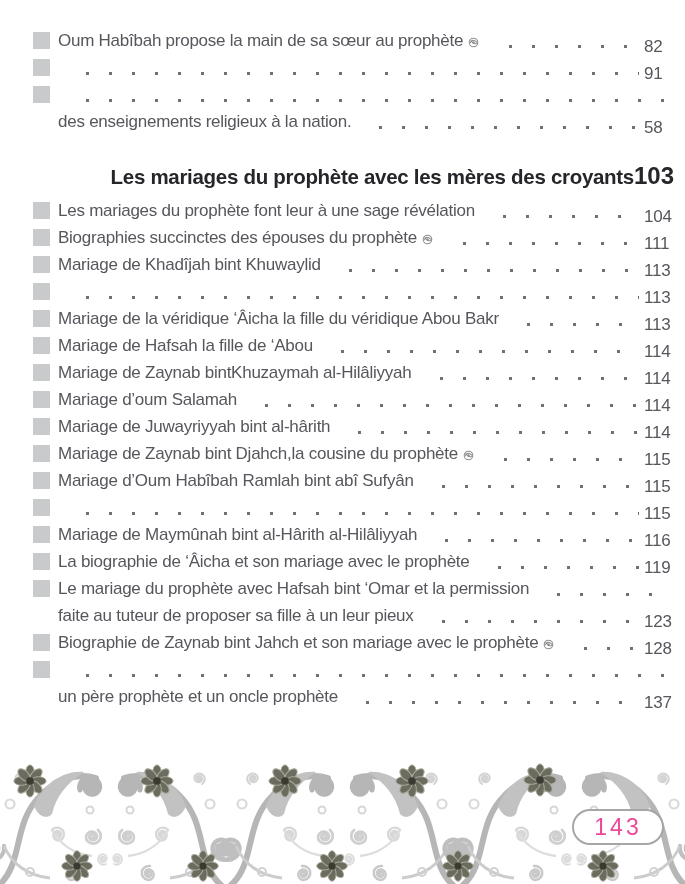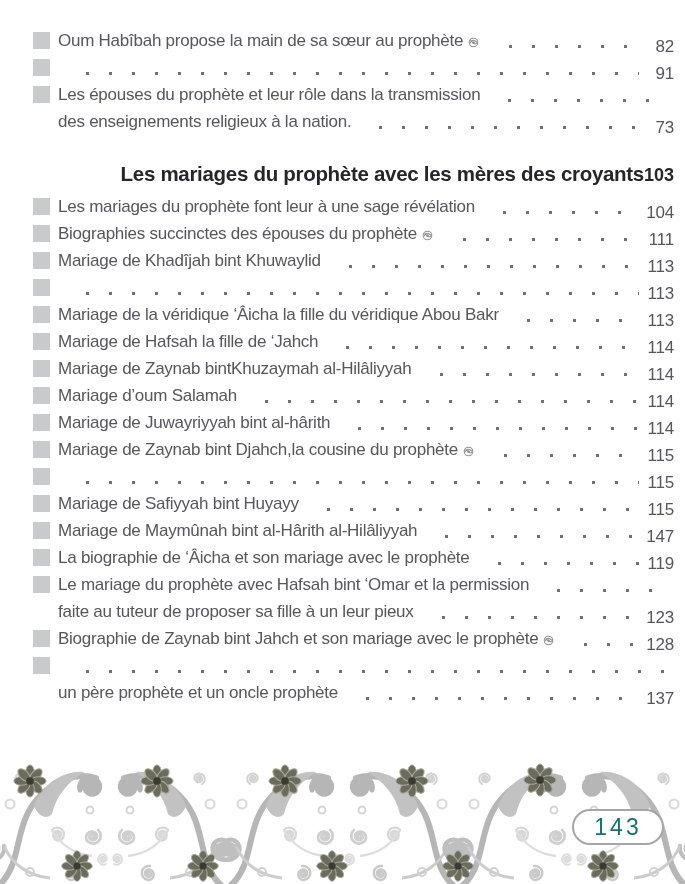--- a/index.html
+++ b/index.html
@@ -20,42 +20,42 @@
     font-size:17px;letter-spacing:-0.25px;line-height:27px;color:#56565c;
   }
   .hon{flex:none;margin:3px 1px 0 4px;display:flex;align-items:center;}
   .leader{
     flex:1 1 12px;min-width:10px;align-self:stretch;margin:0 5px 0 10px;
     background-image:radial-gradient(circle,#70707a 1.5px,transparent 2px);
     background-size:23px 5px;background-repeat:repeat-x;
     background-position:left 8px bottom 5px;
   }
   .pg{
-    flex:none;min-width:30px;text-align:right;font-size:17px;
+    flex:none;min-width:30px;font-size:17px;
     letter-spacing:-0.2px;line-height:27px;color:#56565c;margin-top:11px;
   }
   .pg.nopg{min-width:2px;}
   .section-heading{
     display:flex;justify-content:flex-end;align-items:baseline;
     margin:27px 0 7px 2px;
   }
   .section-title{
     font-weight:bold;font-size:20.5px;letter-spacing:-0.3px;color:#26262a;
     white-space:nowrap;
   }
-  .section-pg{font-weight:bold;font-size:18px;color:#26262a;}
+  .section-pg{font-weight:bold;font-size:24px;color:#26262a;}
   .ornament{
     position:absolute;left:0;bottom:0;width:685px;height:124px;overflow:hidden;
   }
   .ornament svg{display:block;}
   .badge{
     position:absolute;right:21px;top:49px;width:88px;height:32px;
     background:#ffffff;border:2px solid #a6a6a6;border-radius:20px;
     display:flex;align-items:center;justify-content:center;
-    font-size:23px;letter-spacing:3px;color:#0f766e;z-index:2;
+    font-size:23px;letter-spacing:3px;color:#ec4899;z-index:2;
   }
 </style>
 </head>
 <body>
 
 <div class="page">
   <div class="content">
     <div id="toc-top">
         <div class="row">
     <span class="bullet"></span>
@@ -74,31 +74,30 @@
     <span class="pg">82</span>
   </div>
         <div class="row">
     <span class="bullet"></span>
 
     <span class="leader"></span>
     <span class="pg">91</span>
   </div>
         <div class="row">
     <span class="bullet"></span>
-    <span class="txt">Les épouses du prophète et leur rôle dans la transmission</span>
 
     <span class="leader"></span>
     <span class="pg nopg"></span>
   </div>
         <div class="row">
     <span class="bullet hidden"></span>
     <span class="txt">des enseignements religieux à la nation.</span>
 
     <span class="leader"></span>
-    <span class="pg">73</span>
+    <span class="pg">58</span>
   </div>
       </div>
 
     <div class="section-heading">
       <span class="section-title">Les mariages du prophète avec les mères des croyants</span>
       <span class="section-pg">103</span>
     </div>
 
     <div id="toc-main">
         <div class="row">
@@ -139,21 +138,21 @@
   </div>
         <div class="row">
     <span class="bullet"></span>
     <span class="txt">Mariage de la véridique ‘Âicha la fille du véridique Abou Bakr</span>
 
     <span class="leader"></span>
     <span class="pg">113</span>
   </div>
         <div class="row">
     <span class="bullet"></span>
-    <span class="txt">Mariage de Hafsah la fille de ‘Jahch</span>
+    <span class="txt">Mariage de Hafsah la fille de ‘Abou</span>
 
     <span class="leader"></span>
     <span class="pg">114</span>
   </div>
         <div class="row">
     <span class="bullet"></span>
     <span class="txt">Mariage de Zaynab bintKhuzaymah al-Hilâliyyah</span>
 
     <span class="leader"></span>
     <span class="pg">114</span>
@@ -183,37 +182,37 @@
           <path d="M4 3.6 q3.2 5.4 7.2 3.2"></path>
         </g>
         <circle cx="7" cy="6" r="1.3" fill="#8f8f8f"></circle>
       </svg>
     </span>
     <span class="leader"></span>
     <span class="pg">115</span>
   </div>
         <div class="row">
     <span class="bullet"></span>
+    <span class="txt">Mariage d’Oum Habîbah Ramlah bint abî Sufyân</span>
 
     <span class="leader"></span>
     <span class="pg">115</span>
   </div>
         <div class="row">
     <span class="bullet"></span>
-    <span class="txt">Mariage de Safiyyah bint Huyayy</span>
 
     <span class="leader"></span>
     <span class="pg">115</span>
   </div>
         <div class="row">
     <span class="bullet"></span>
     <span class="txt">Mariage de Maymûnah bint al-Hârith al-Hilâliyyah</span>
 
     <span class="leader"></span>
-    <span class="pg">147</span>
+    <span class="pg">116</span>
   </div>
         <div class="row">
     <span class="bullet"></span>
     <span class="txt">La biographie de ‘Âicha et son mariage avec le prophète</span>
 
     <span class="leader"></span>
     <span class="pg">119</span>
   </div>
         <div class="row">
     <span class="bullet"></span>

